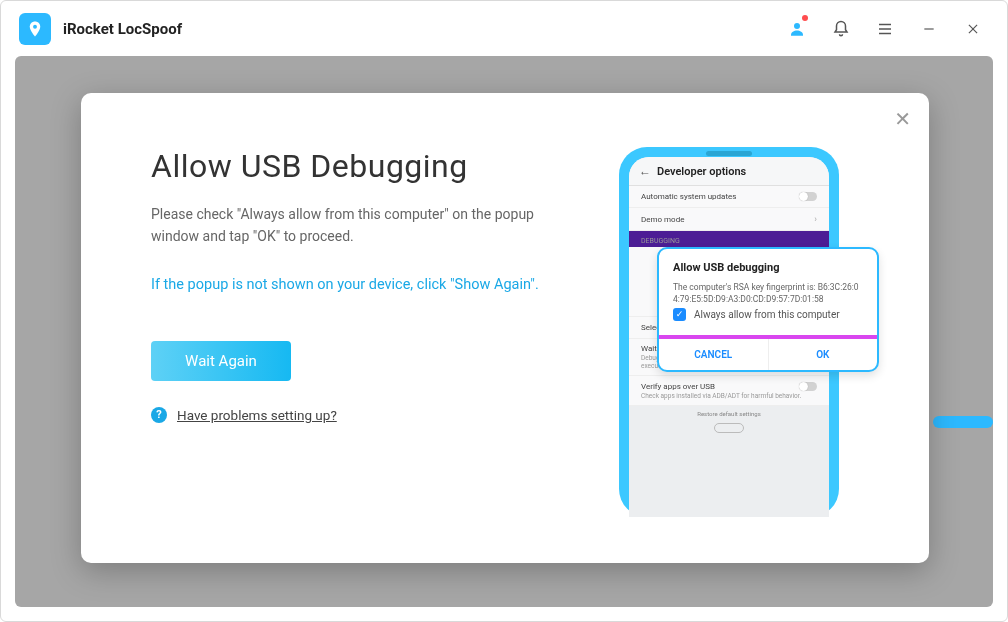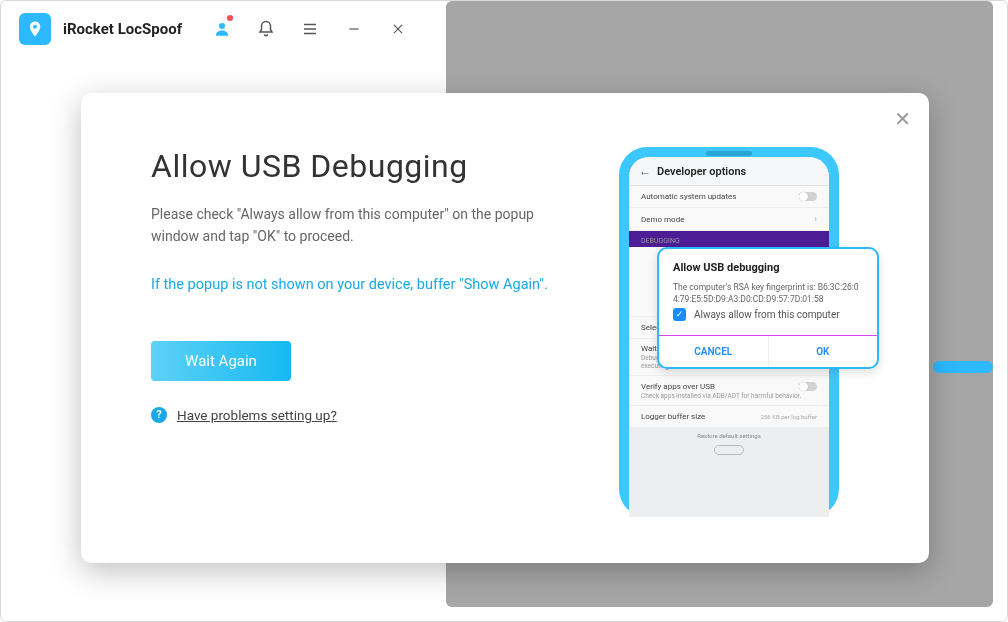--- a/index.html
+++ b/index.html
@@ -1,17 +1,17 @@
 <!DOCTYPE html>
 <html><head>
 <meta charset="utf-8">
 <style>
 *{box-sizing:border-box;margin:0;padding:0;font-family:-apple-system,BlinkMacSystemFont,"Segoe UI",Roboto,Arial,sans-serif}
 html,body{width:1008px;height:622px;overflow:hidden}
-.window{width:1008px;height:622px;background:#fff;border:1px solid #d9d9d9;border-radius:6px;display:flex;flex-direction:row;position:relative}
+.window{width:1008px;height:622px;background:#fff;border:1px solid #d9d9d9;border-radius:6px;display:flex;flex-direction:column;position:relative}
 .titlebar{height:55px;display:flex;align-items:center;padding:0 18px;gap:12px}
 .app-icon{width:32px;height:32px;background:#2cb9ff;border-radius:6px;display:flex;align-items:center;justify-content:center}
 .app-title{font-size:15px;font-weight:700;color:#222}
 .tb-spacer{flex:1}
 .tb-btn{width:32px;height:32px;display:flex;align-items:center;justify-content:center;cursor:pointer;color:#555}
 .user-icon{position:relative}
 .user-dot{position:absolute;top:2px;right:5px;width:6px;height:6px;background:#ff4d4f;border-radius:50%}
 .backdrop{flex:1;margin:0 14px 14px 14px;background:#a6a6a6;border-radius:6px;position:relative;overflow:hidden}
 .progress-stub{position:absolute;right:0;top:360px;width:60px;height:12px;background:#2cb9ff;border-radius:6px}
 .modal{position:absolute;left:80px;top:92px;width:848px;height:470px;background:#fff;border-radius:10px;box-shadow:0 8px 30px rgba(0,0,0,.25);padding:54px 60px 40px 70px;display:flex;gap:30px}
@@ -43,21 +43,21 @@
 .row2 .t1{font-size:8px;color:#444}
 .restore{text-align:center;font-size:6px;color:#888;padding:4px 0}
 .home-ind{width:30px;height:10px;border:1px solid #bbb;border-radius:5px;margin:2px auto 0}
 
 .popup{position:absolute;top:100px;left:38px;width:222px;background:#fff;border:2px solid #2cb9ff;border-radius:10px;padding:12px 14px;box-shadow:0 4px 10px rgba(0,0,0,.12)}
 .p-title{font-size:11px;font-weight:700;color:#222;margin-bottom:8px}
 .p-body{font-size:8.5px;color:#666;line-height:1.4;margin-bottom:2px;word-break:break-all}
 .p-check{display:flex;align-items:center;gap:8px;margin-bottom:14px}
 .cb{width:13px;height:13px;background:#1a8cff;border-radius:3px;display:flex;align-items:center;justify-content:center;color:#fff;font-size:9px}
 .p-check-lbl{font-size:10px;color:#555}
-.p-actions{display:flex;border-top:1px solid #d946ef;margin:0 -14px -12px -14px}
+.p-actions{display:flex;border-top:4px solid #d946ef;margin:0 -14px -12px -14px}
 .p-act{flex:1;text-align:center;padding:10px 0;font-size:10px;font-weight:600;color:#1a8cff;cursor:pointer}
 .p-act+.p-act{border-left:1px solid #eee}
 </style>
 </head>
 <body>
 
 <div class="window">
   <div class="titlebar">
     <div class="app-icon">
       <svg width="18" height="18" viewBox="0 0 24 24" fill="none">
@@ -103,21 +103,21 @@
   <div class="backdrop">
     <div class="progress-stub"></div>
   </div>
 
   <div class="modal">
     <div class="modal-close">✕</div>
 
     <div class="modal-left">
       <h1 class="m-title">Allow USB Debugging</h1>
       <p class="m-body">Please check "Always allow from this computer" on the popup window and tap "OK" to proceed.</p>
-      <p class="m-hint">If the popup is not shown on your device, buffer "Show Again".</p>
+      <p class="m-hint">If the popup is not shown on your device, click "Show Again".</p>
       <button class="show-again">Wait Again</button>
       <div class="help-row">
         <span class="help-q">?</span>
         <a class="help-link">Have problems setting up?</a>
       </div>
     </div>
 
     <div class="phone-wrap">
       <div class="phone">
         <div class="notch"></div>
@@ -140,24 +140,20 @@
             <span class="lbl">Select debug app</span>
             <span class="chev" style="font-size:6px">No debug app set</span>
           </div>
           <div class="row2"><span class="t1">Wait for debugger</span></div>
           <div class="row-sub">Debugged apps wait for debugger to be attached before executing</div>
           <div class="row" style="padding-bottom:1px;border-bottom:none">
             <span class="lbl">Verify apps over USB</span>
             <span class="toggle"></span>
           </div>
           <div class="row-sub">Check apps installed via ADB/ADT for harmful behavior.</div>
-          <div class="row">
-            <span class="lbl">Logger buffer size</span>
-            <span class="chev" style="font-size:6px">256 KB per log buffer</span>
-          </div>
           <div class="restore">Restore default settings</div>
           <div class="home-ind"></div>
         </div>
       </div>
 
       <div class="popup">
         <div class="p-title">Allow USB debugging</div>
         <div class="p-body">The computer's RSA key fingerprint is: B6:3C:26:04:79:E5:5D:D9:A3:D0:CD:D9:57:7D:01:58</div>
         <div class="p-check">
           <span class="cb">✓</span>

